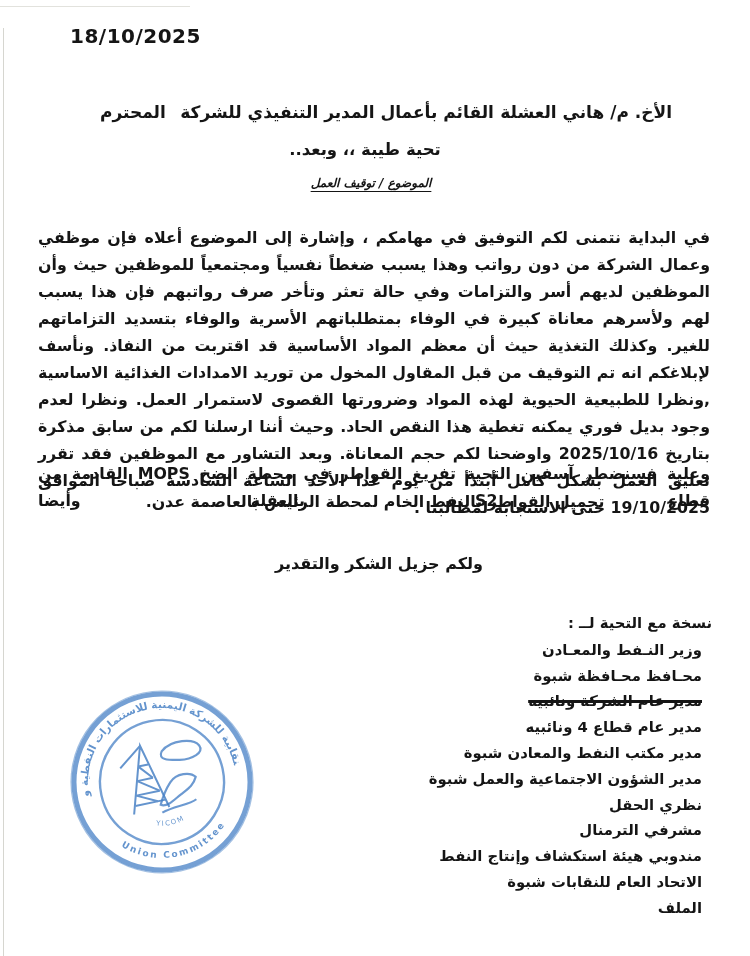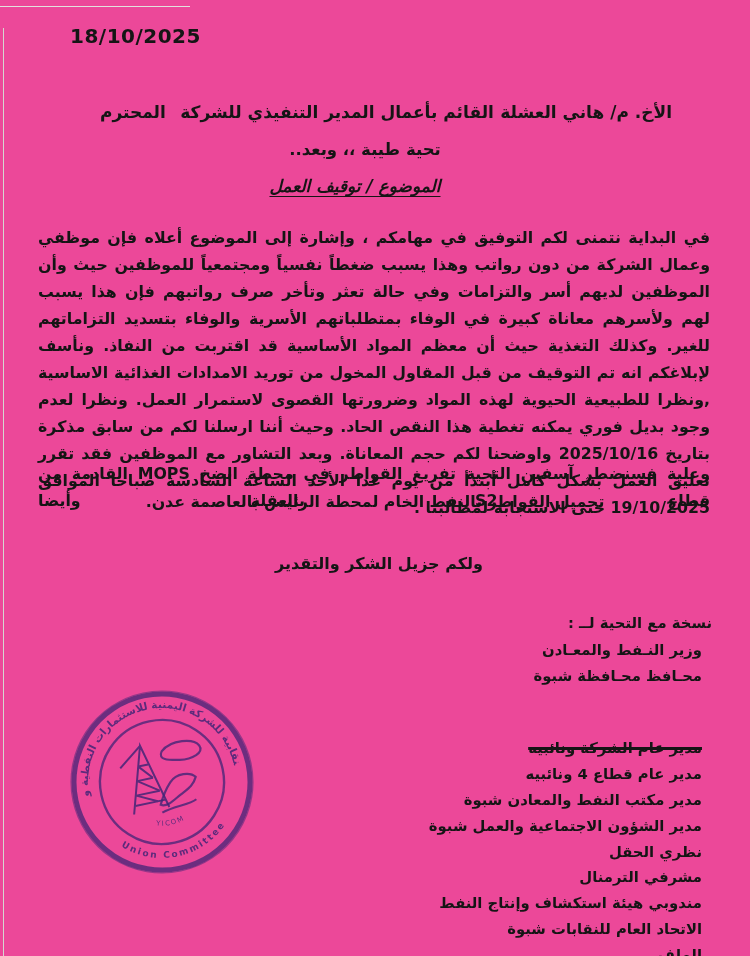--- a/index.html
+++ b/index.html
@@ -1,19 +1,19 @@
 <!DOCTYPE html>
 <html><head>
 <meta charset="utf-8">
 <style>
   html,body{margin:0;padding:0;background:#e9e9e6;}
   .page{
     position:relative;
     width:750px;height:956px;
-    background:#ec4899;
+    background:#ffffff;
     overflow:hidden;
     font-family:"DejaVu Sans", sans-serif;
     color:#151515;
     margin:0 auto;
   }
   .edge-left{position:absolute;left:3px;top:28px;bottom:0;width:1px;background:#d6d6d0;}
   .edge-top{position:absolute;left:0;top:6px;right:560px;height:1px;background:#e2e2dd;}
 
   .date-top{
     position:absolute;left:70px;top:24px;
@@ -26,23 +26,23 @@
     font-size:17px;font-weight:700;white-space:nowrap;
   }
   .addressee-row .gap-mid{margin-left:8px;}
 
   .greeting{
     position:absolute;top:140px;left:0;width:730px;
     text-align:center;direction:rtl;
     font-size:16.5px;font-weight:700;
   }
   .subject{
-    position:absolute;top:176px;left:0;width:710px;
+    position:absolute;top:176px;left:16px;width:710px;
     text-align:center;direction:rtl;
-    font-size:17px;font-weight:700;font-style:italic;
+    font-size:12px;font-weight:700;font-style:italic;
     text-decoration:underline;text-underline-offset:4px;
   }
 
   .para1{
     position:absolute;top:224px;right:40px;left:38px;
     direction:rtl;text-align:justify;
     font-size:15.8px;font-weight:700;line-height:27px;
   }
   .para2-l1{
     position:absolute;top:460px;right:40px;left:38px;
@@ -61,21 +61,21 @@
     font-size:16px;font-weight:700;
   }
 
   .cc{
     position:absolute;top:610px;right:38px;width:340px;
     direction:rtl;text-align:right;
     font-size:14.8px;font-weight:700;line-height:25.8px;
   }
   .cc-header{margin-bottom:1px;}
   .cc-item{padding-right:10px;}
-  .cc-item.struck{text-decoration:line-through;text-decoration-thickness:2.5px;margin-top:47px;}
+  .cc-item.struck{text-decoration:line-through;text-decoration-thickness:2.5px;}
 
   .issuer{
     position:absolute;top:630px;left:52px;width:238px;
     direction:rtl;text-align:center;
     font-size:16px;font-weight:700;line-height:33px;
     z-index:3;
   }
 
   .stamp{
     position:absolute;left:62px;top:682px;width:200px;height:200px;

